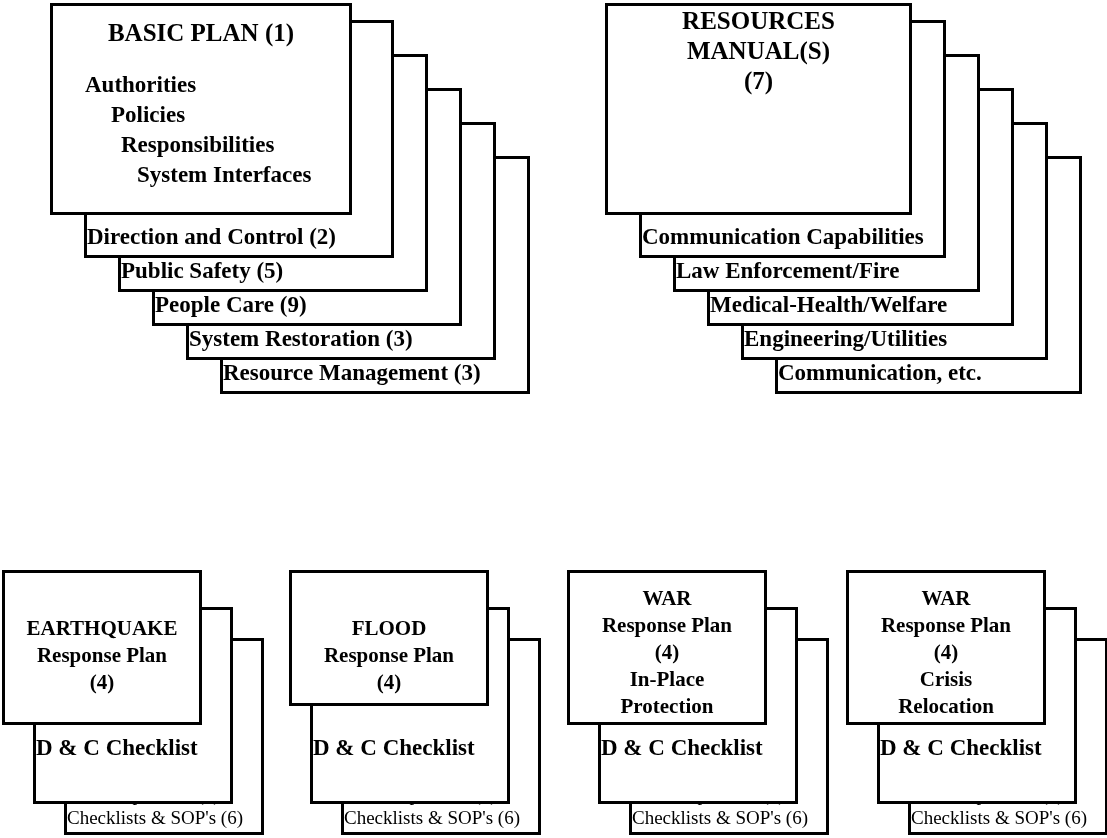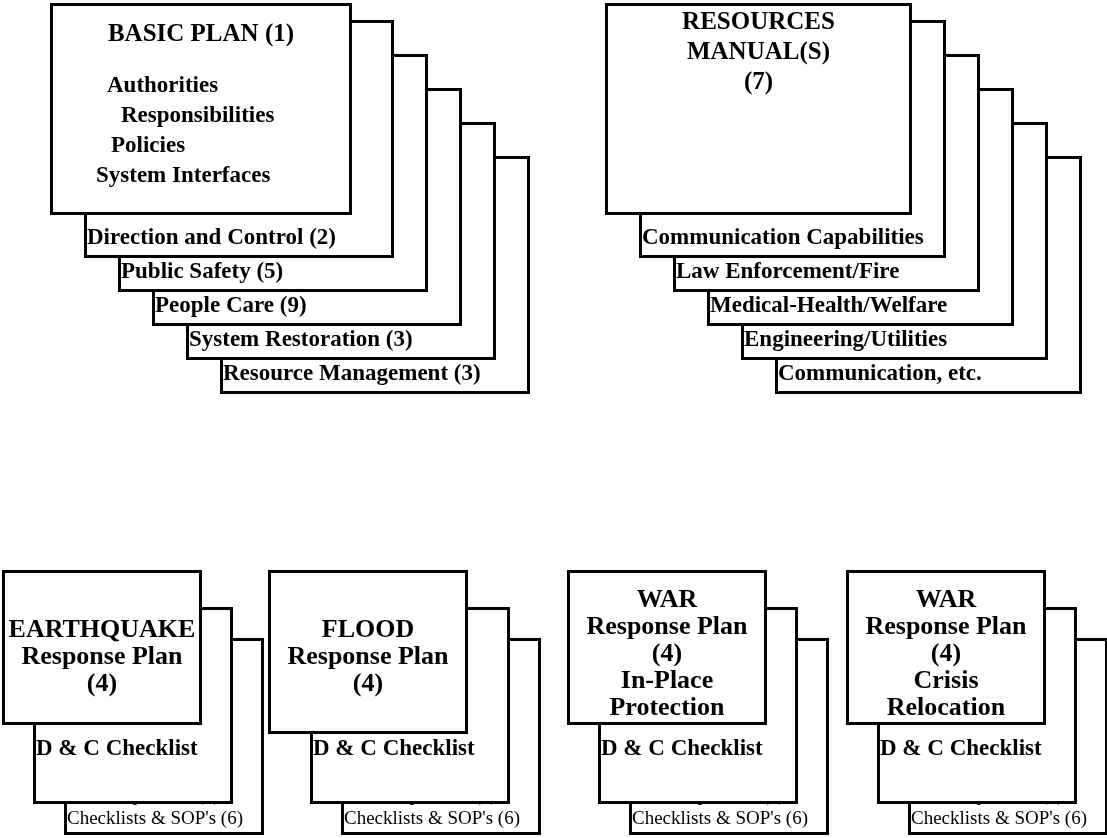--- a/index.html
+++ b/index.html
@@ -48,24 +48,24 @@
   .head-list {
     font-weight: bold;
     font-size: 23px;
     line-height: 30px;
   }
   .head-list .li {
     white-space: nowrap;
   }
 
   
-  .ind0 { padding-left: 54px; margin-top: 9px; }
+  .ind0 { padding-left: 32px; margin-top: 9px; }
   .ind1 { padding-left: 58px; }
   .ind2 { padding-left: 68px; }
-  .ind3 { padding-left: 43px; }
+  .ind3 { padding-left: 84px; }
 
   
   .strip-label {
     position: absolute;
     left: 0;
     right: 0;
     bottom: 3px;
     text-align: left;
     font-weight: bold;
     font-size: 23px;
@@ -81,21 +81,21 @@
     white-space: pre-line;
   }
 
   
   .plan-title {
     position: absolute;
     left: 0;
     right: 0;
     text-align: center;
     font-weight: bold;
-    font-size: 26px;
+    font-size: 21px;
     line-height: 27px;
     white-space: pre-line;
   }
 </style>
 </head>
 <body>
 
 <div id="canvas">
 
   <div class="card z6" style="left:220px; top:156px; width:310px; height:238px;">
@@ -115,22 +115,22 @@
   </div>
 
   <div class="card z2" style="left:84px; top:20px; width:310px; height:238px;">
     <div class="strip-label">Direction and Control (2)</div>
   </div>
 
   <div class="card z1 head-card" style="left:50px; top:3px; width:302px; height:212px;">
     <div class="head-title" style="margin-top:12px;">BASIC PLAN (1)</div>
     <div class="head-list" style="margin-top:22px;">
       <div class="li ind0">Authorities</div>
+      <div class="li ind1">Policies</div>
       <div class="li ind2">Responsibilities</div>
-      <div class="li ind1">Policies</div>
       <div class="li ind3">System Interfaces</div>
     </div>
   </div>
 
   <div class="card z6" style="left:775px; top:156px; width:307px; height:238px;">
     <div class="strip-label">Communication, etc.</div>
   </div>
 
   <div class="card z5" style="left:741px; top:122px; width:307px; height:238px;">
     <div class="strip-label">Engineering/Utilities</div>
@@ -167,21 +167,21 @@
 (4)</div>
   </div>
 
   <div class="card z3" style="left:341px; top:638px; width:200px; height:197px;">
     <div class="strip-label small two-line">Svcs. Sup. Plans (5)
 Checklists &amp; SOP's (6)</div>
   </div>
   <div class="card z2" style="left:310px; top:607px; width:200px; height:197px;">
     <div class="strip-label" style="bottom:38px;">D &amp; C Checklist</div>
   </div>
-  <div class="card z1" style="left:268px; top:570px; width:200px; height:164px;">
+  <div class="card z1" style="left:289px; top:570px; width:200px; height:136px;">
     <div class="plan-title" style="top:42px;">FLOOD
 Response Plan
 (4)</div>
   </div>
 
   <div class="card z3" style="left:629px; top:638px; width:200px; height:197px;">
     <div class="strip-label small two-line">Svcs. Sup. Plans (5)
 Checklists &amp; SOP's (6)</div>
   </div>
   <div class="card z2" style="left:598px; top:607px; width:200px; height:197px;">

